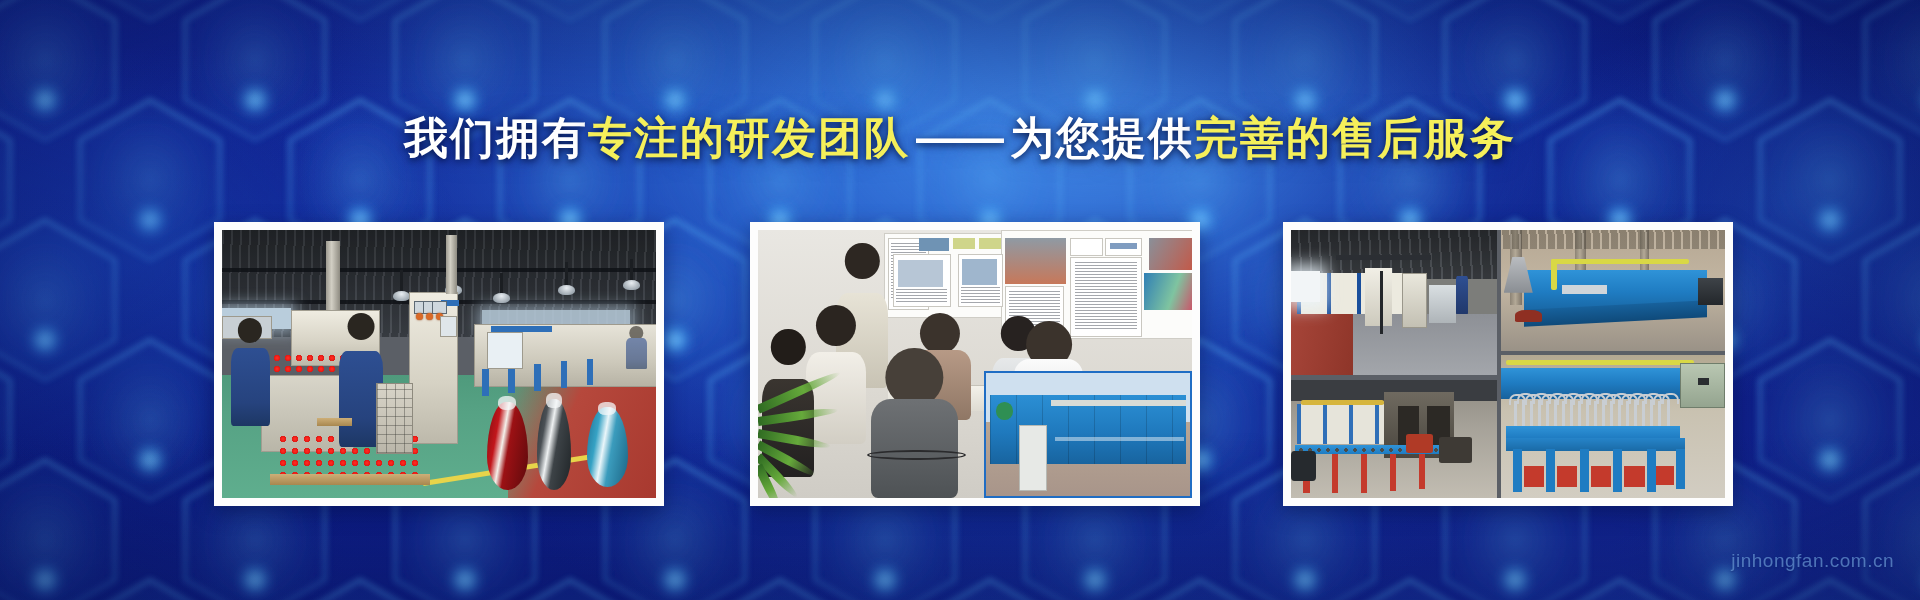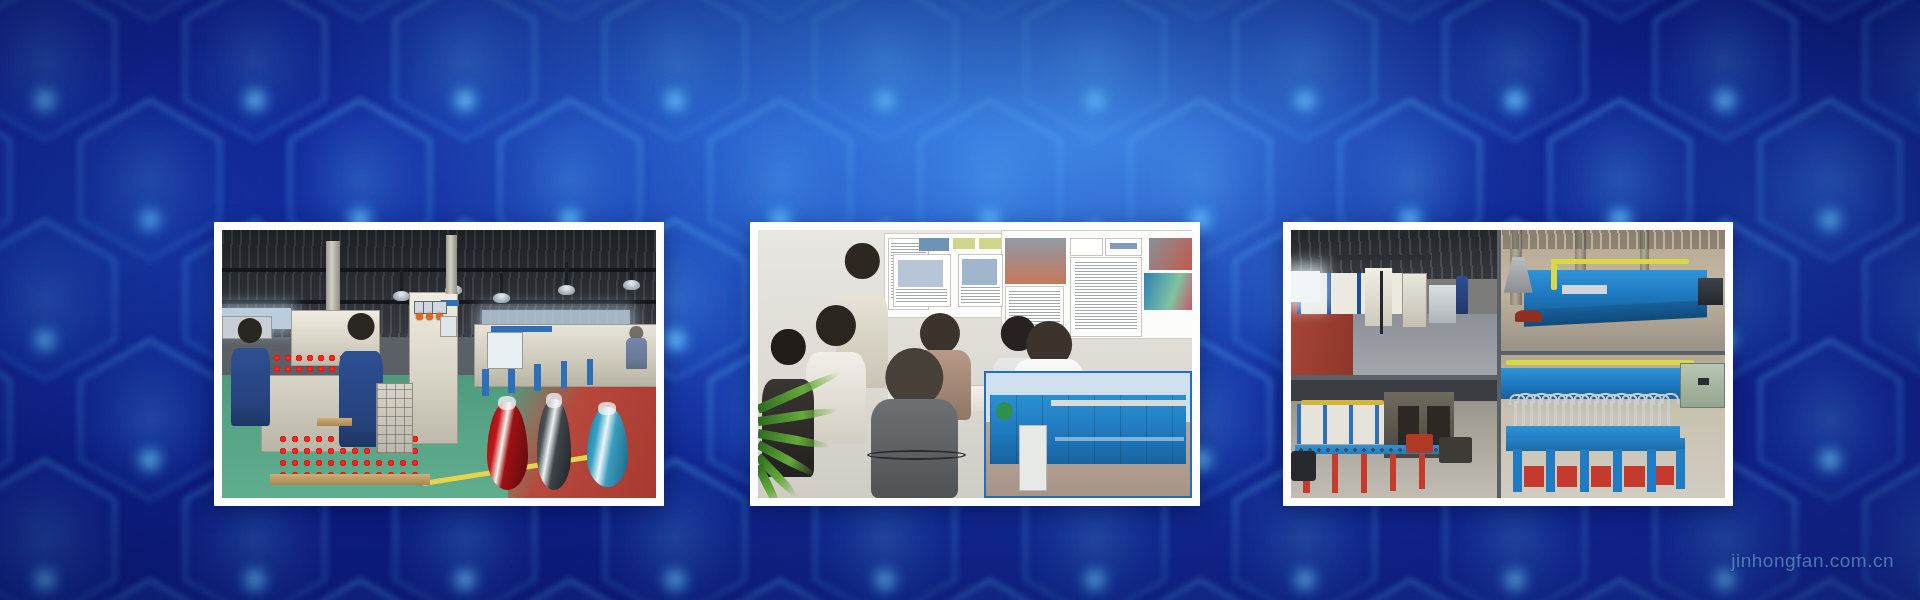--- a/index.html
+++ b/index.html
@@ -489,20 +489,23 @@
         </g>
       </g>
     </svg>
   </div>
 
   <div class="bg-glow-left"></div>
   <div class="bg-glow-center"></div>
   <div class="bg-glow-right"></div>
   <div class="bg-vignette"></div>
 
+  <h1 class="headline">
+    <span class="seg-white">我们拥有</span><span class="seg-yellow">专注的研发团队</span><span class="seg-dash">——</span><span class="seg-white">为您提供</span><span class="seg-yellow">完善的售后服务</span>
+  </h1>
 
   <div class="panels">
 
     <div class="panel" id="panel-1">
       <div class="frame">
         <div class="scene">
           <div class="p1-roof"></div>
           <div class="p1-roof-beam" style="top:14%;"></div>
           <div class="p1-roof-beam" style="top:26%;"></div>
           <div class="p1-window" style="left:0%; top:29%; width:16%; height:8%;"></div>

